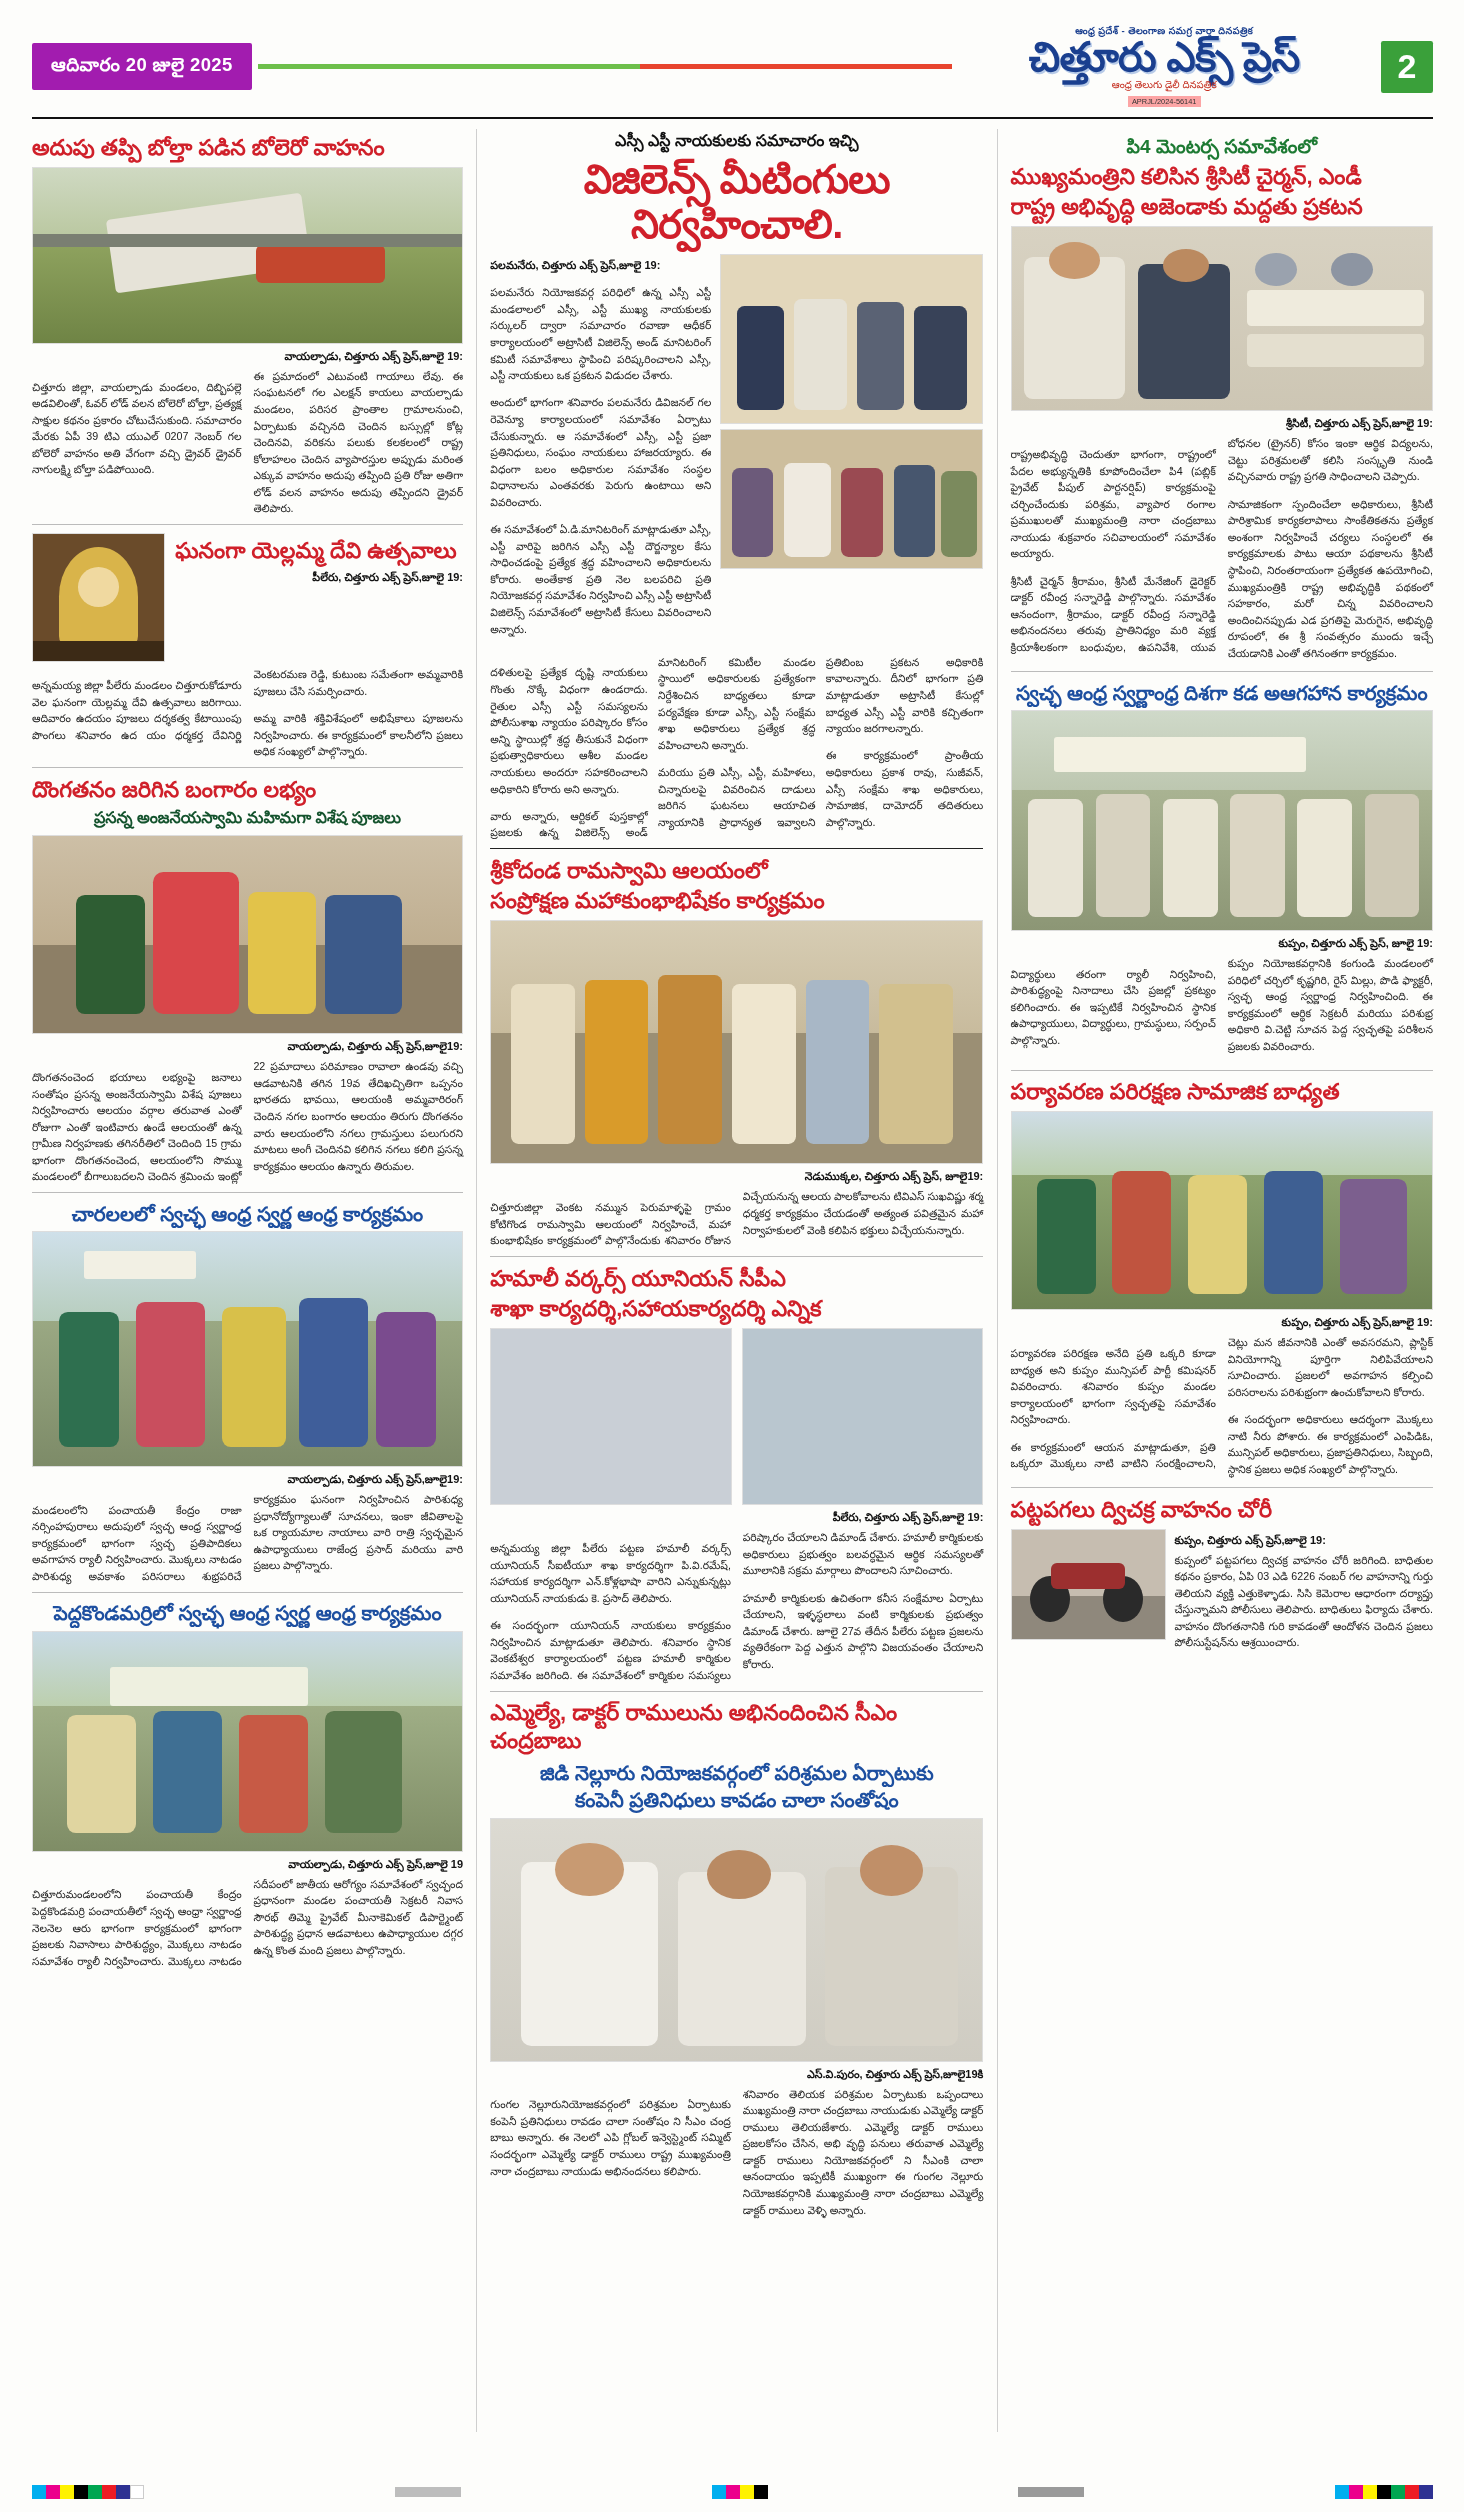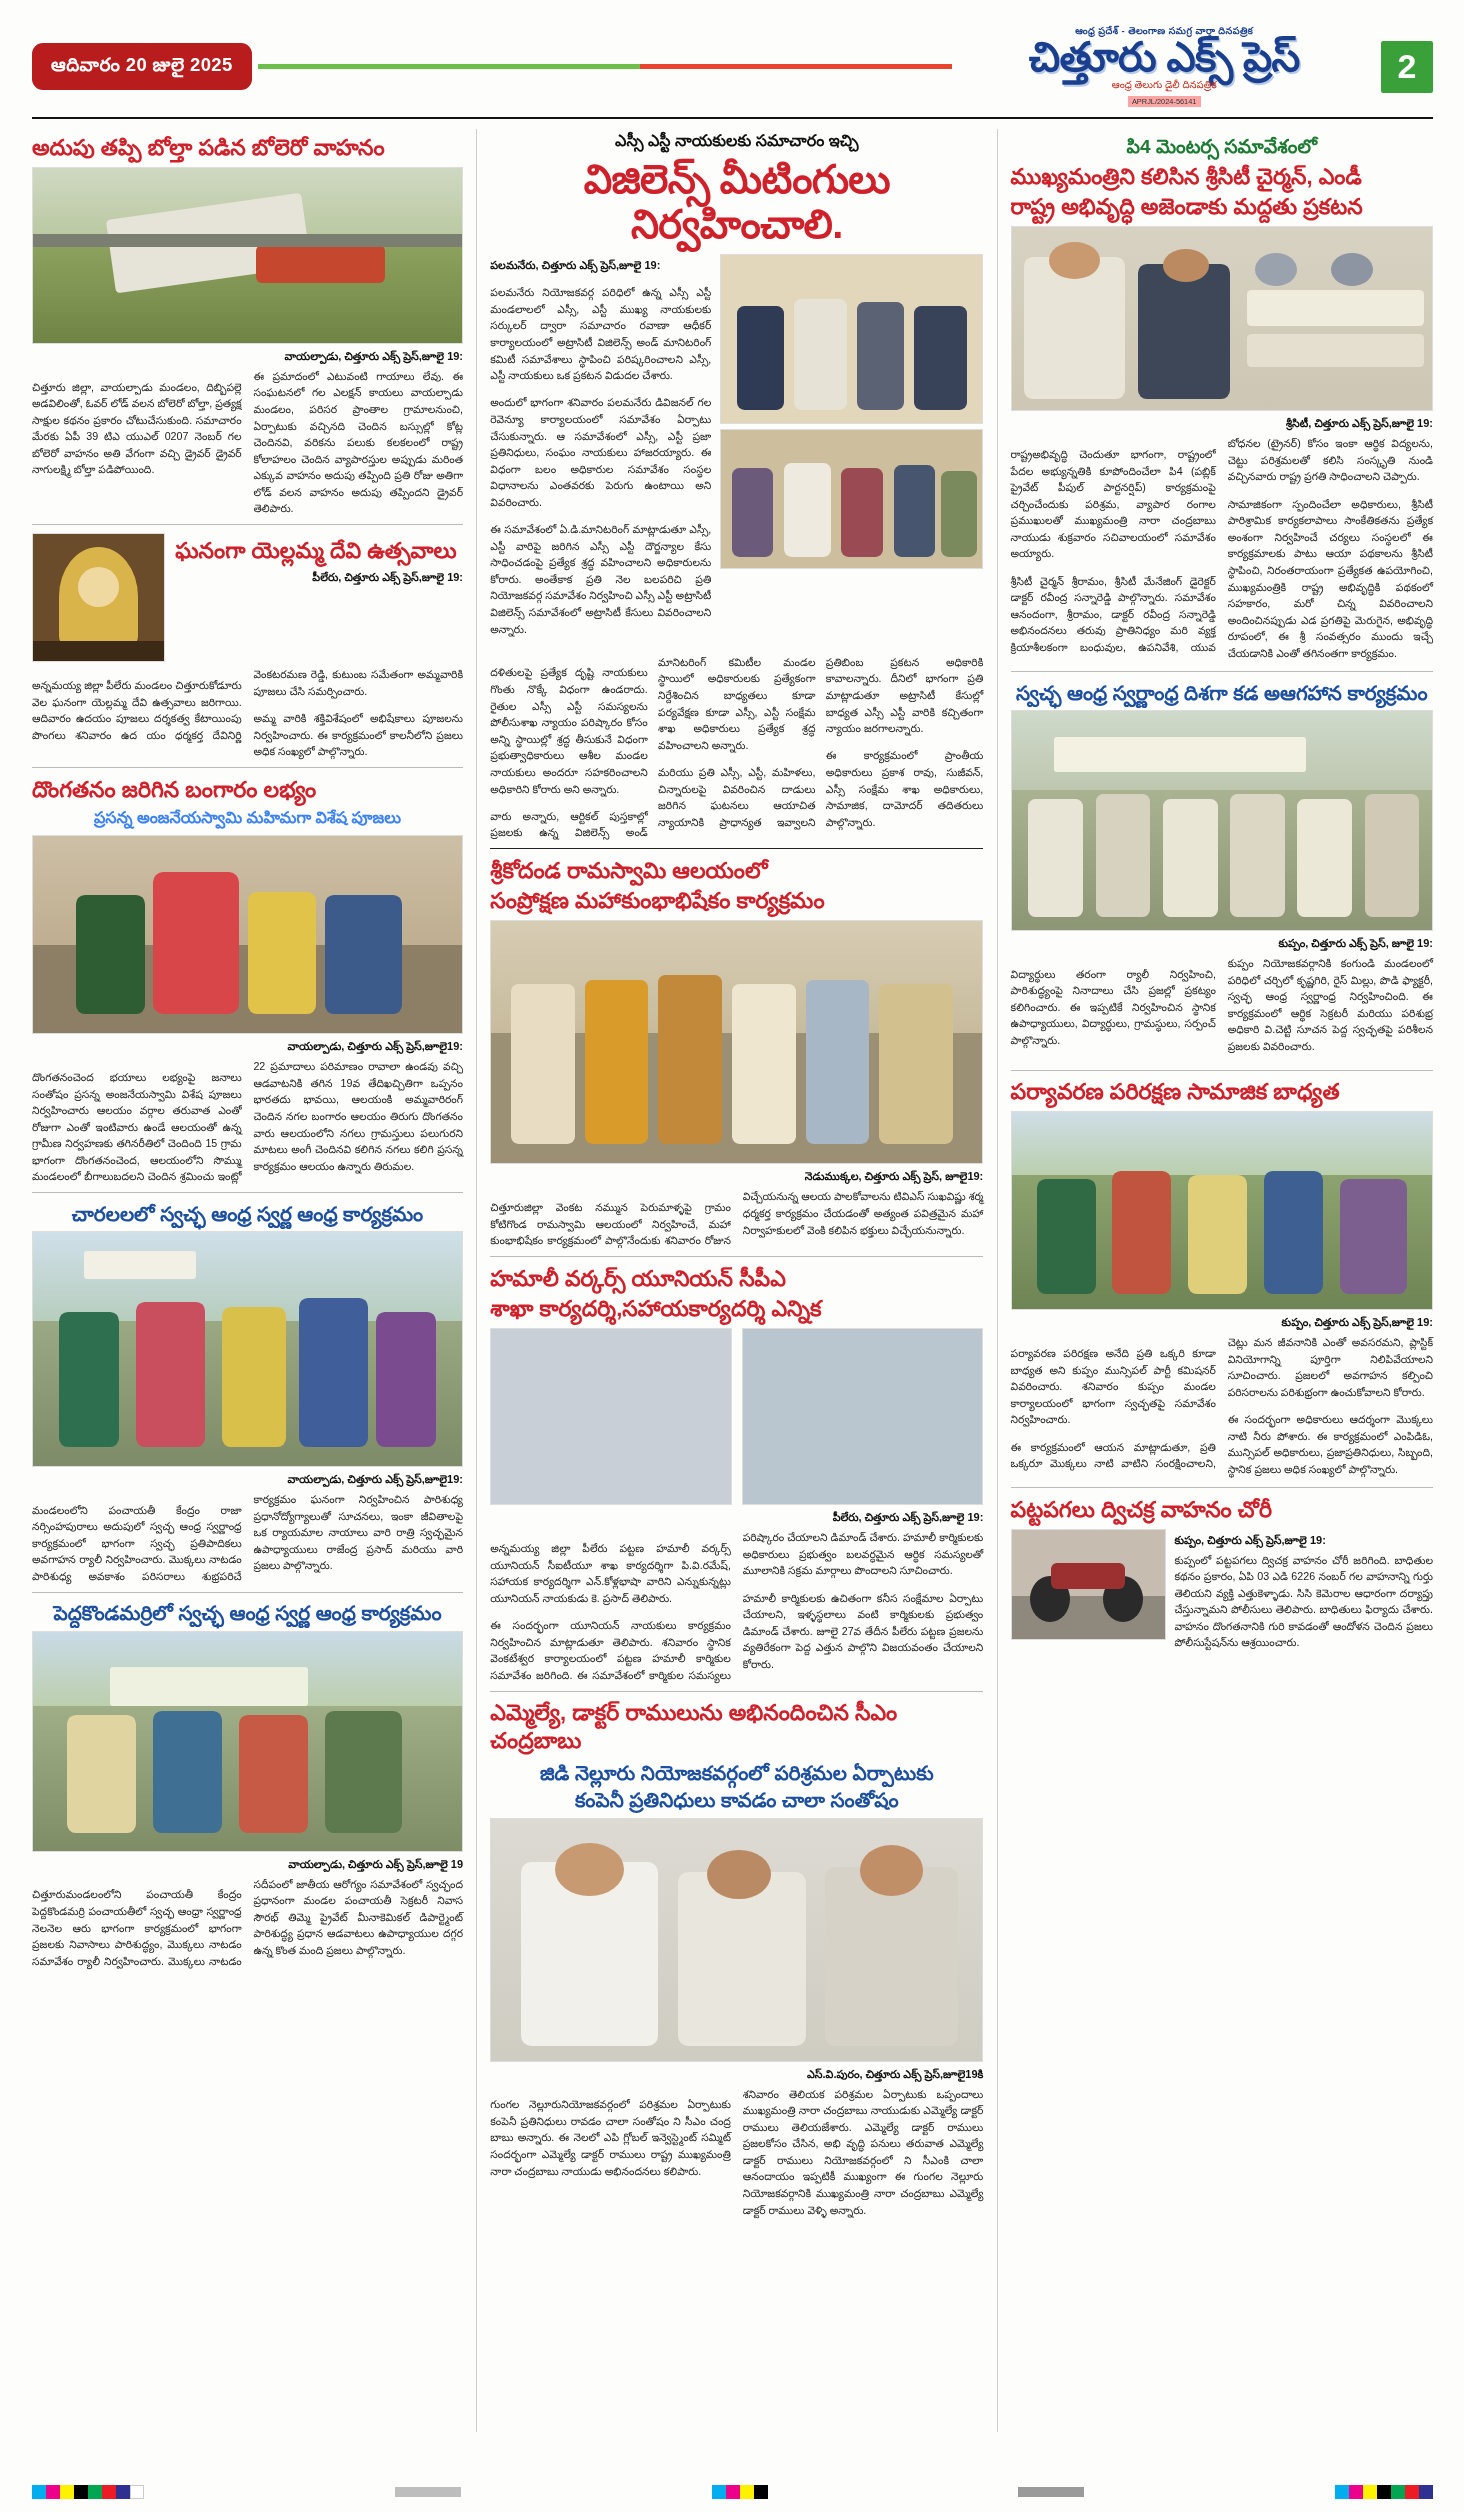--- a/index.html
+++ b/index.html
@@ -21,26 +21,26 @@
 
   
   .masthead {
     position: relative;
     height: 89px;
     margin: 22px 32px 0 32px;
     display: flex;
     align-items: center;
   }
   .date-badge {
-    background: #b91c1c;
+    background: #a21caf;
     color: #fff;
     font-size: 18.5px;
     font-weight: bold;
     padding: 10.3px 19px;
-    border-radius: 11px;
+    border-radius: 2px;
     letter-spacing: 0.4px;
     white-space: nowrap;
   }
   .mast-rule {
     flex: 1;
     height: 5.9px;
     background: linear-gradient(to right,#6dbf4b 0%, #6dbf4b 55%, #e8442e 55%, #e8442e 100%);
     margin: 0 5.9px;
   }
   .logo-block {
@@ -258,21 +258,21 @@
         <div class="body twocol" style="margin-top:4.4px;">
           <p>అన్నమయ్య జిల్లా పీలేరు మండలం చిత్తూరుకోడూరు వెల ఘనంగా యెల్లమ్మ దేవి ఉత్సవాలు జరిగాయి. ఆదివారం ఉదయం పూజలు దర్శకత్వ కేటాయింపు పొంగలు శనివారం ఉద యం ధర్మకర్త దేవినిర్ణి వెంకటరమణ రెడ్డి, కుటుంబ సమేతంగా అమ్మవారికి పూజలు చేసి సమర్పించారు.</p>
           <p>అమ్మ వారికి శక్తివిశేషంలో అభిషేకాలు పూజలను నిర్వహించారు. ఈ కార్యక్రమంలో కాలనీలోని ప్రజలు అధిక సంఖ్యలో పాల్గొన్నారు.</p>
         </div>
       </div>
 
       <div class="rule-thin"></div>
 
       <div>
         <div class="headline-red">దొంగతనం జరిగిన బంగారం లభ్యం</div>
-        <div class="kicker" style="color:#3b82f6">ప్రసన్న అంజనేయస్వామి మహిమగా విశేష పూజలు</div>
+        <div class="kicker" style="color:#14532d">ప్రసన్న అంజనేయస్వామి మహిమగా విశేష పూజలు</div>
         <div class="fig photo" style="height:199px;background:#b6a98f">
           <div class="sky" style="background:linear-gradient(#cdbfa6,#bfae90);height:55%"></div>
           <div class="ground" style="background:#8d7f66;height:45%"></div>
           <div class="blob" style="left:10%;top:30%;width:16%;height:60%;background:#2e5d33;border-radius:8.9px;"></div>
           <div class="blob" style="left:28%;top:18%;width:20%;height:72%;background:#d9464a;border-radius:10.3px;"></div>
           <div class="blob" style="left:50%;top:28%;width:16%;height:62%;background:#e2c34a;border-radius:8.9px;"></div>
           <div class="blob" style="left:68%;top:30%;width:18%;height:60%;background:#3c5a8a;border-radius:8.9px;"></div>
         </div>
         <div class="byline">వాయల్పాడు, చిత్తూరు ఎక్స్ ప్రెస్,జూలై19:</div>
         <div class="body twocol">

